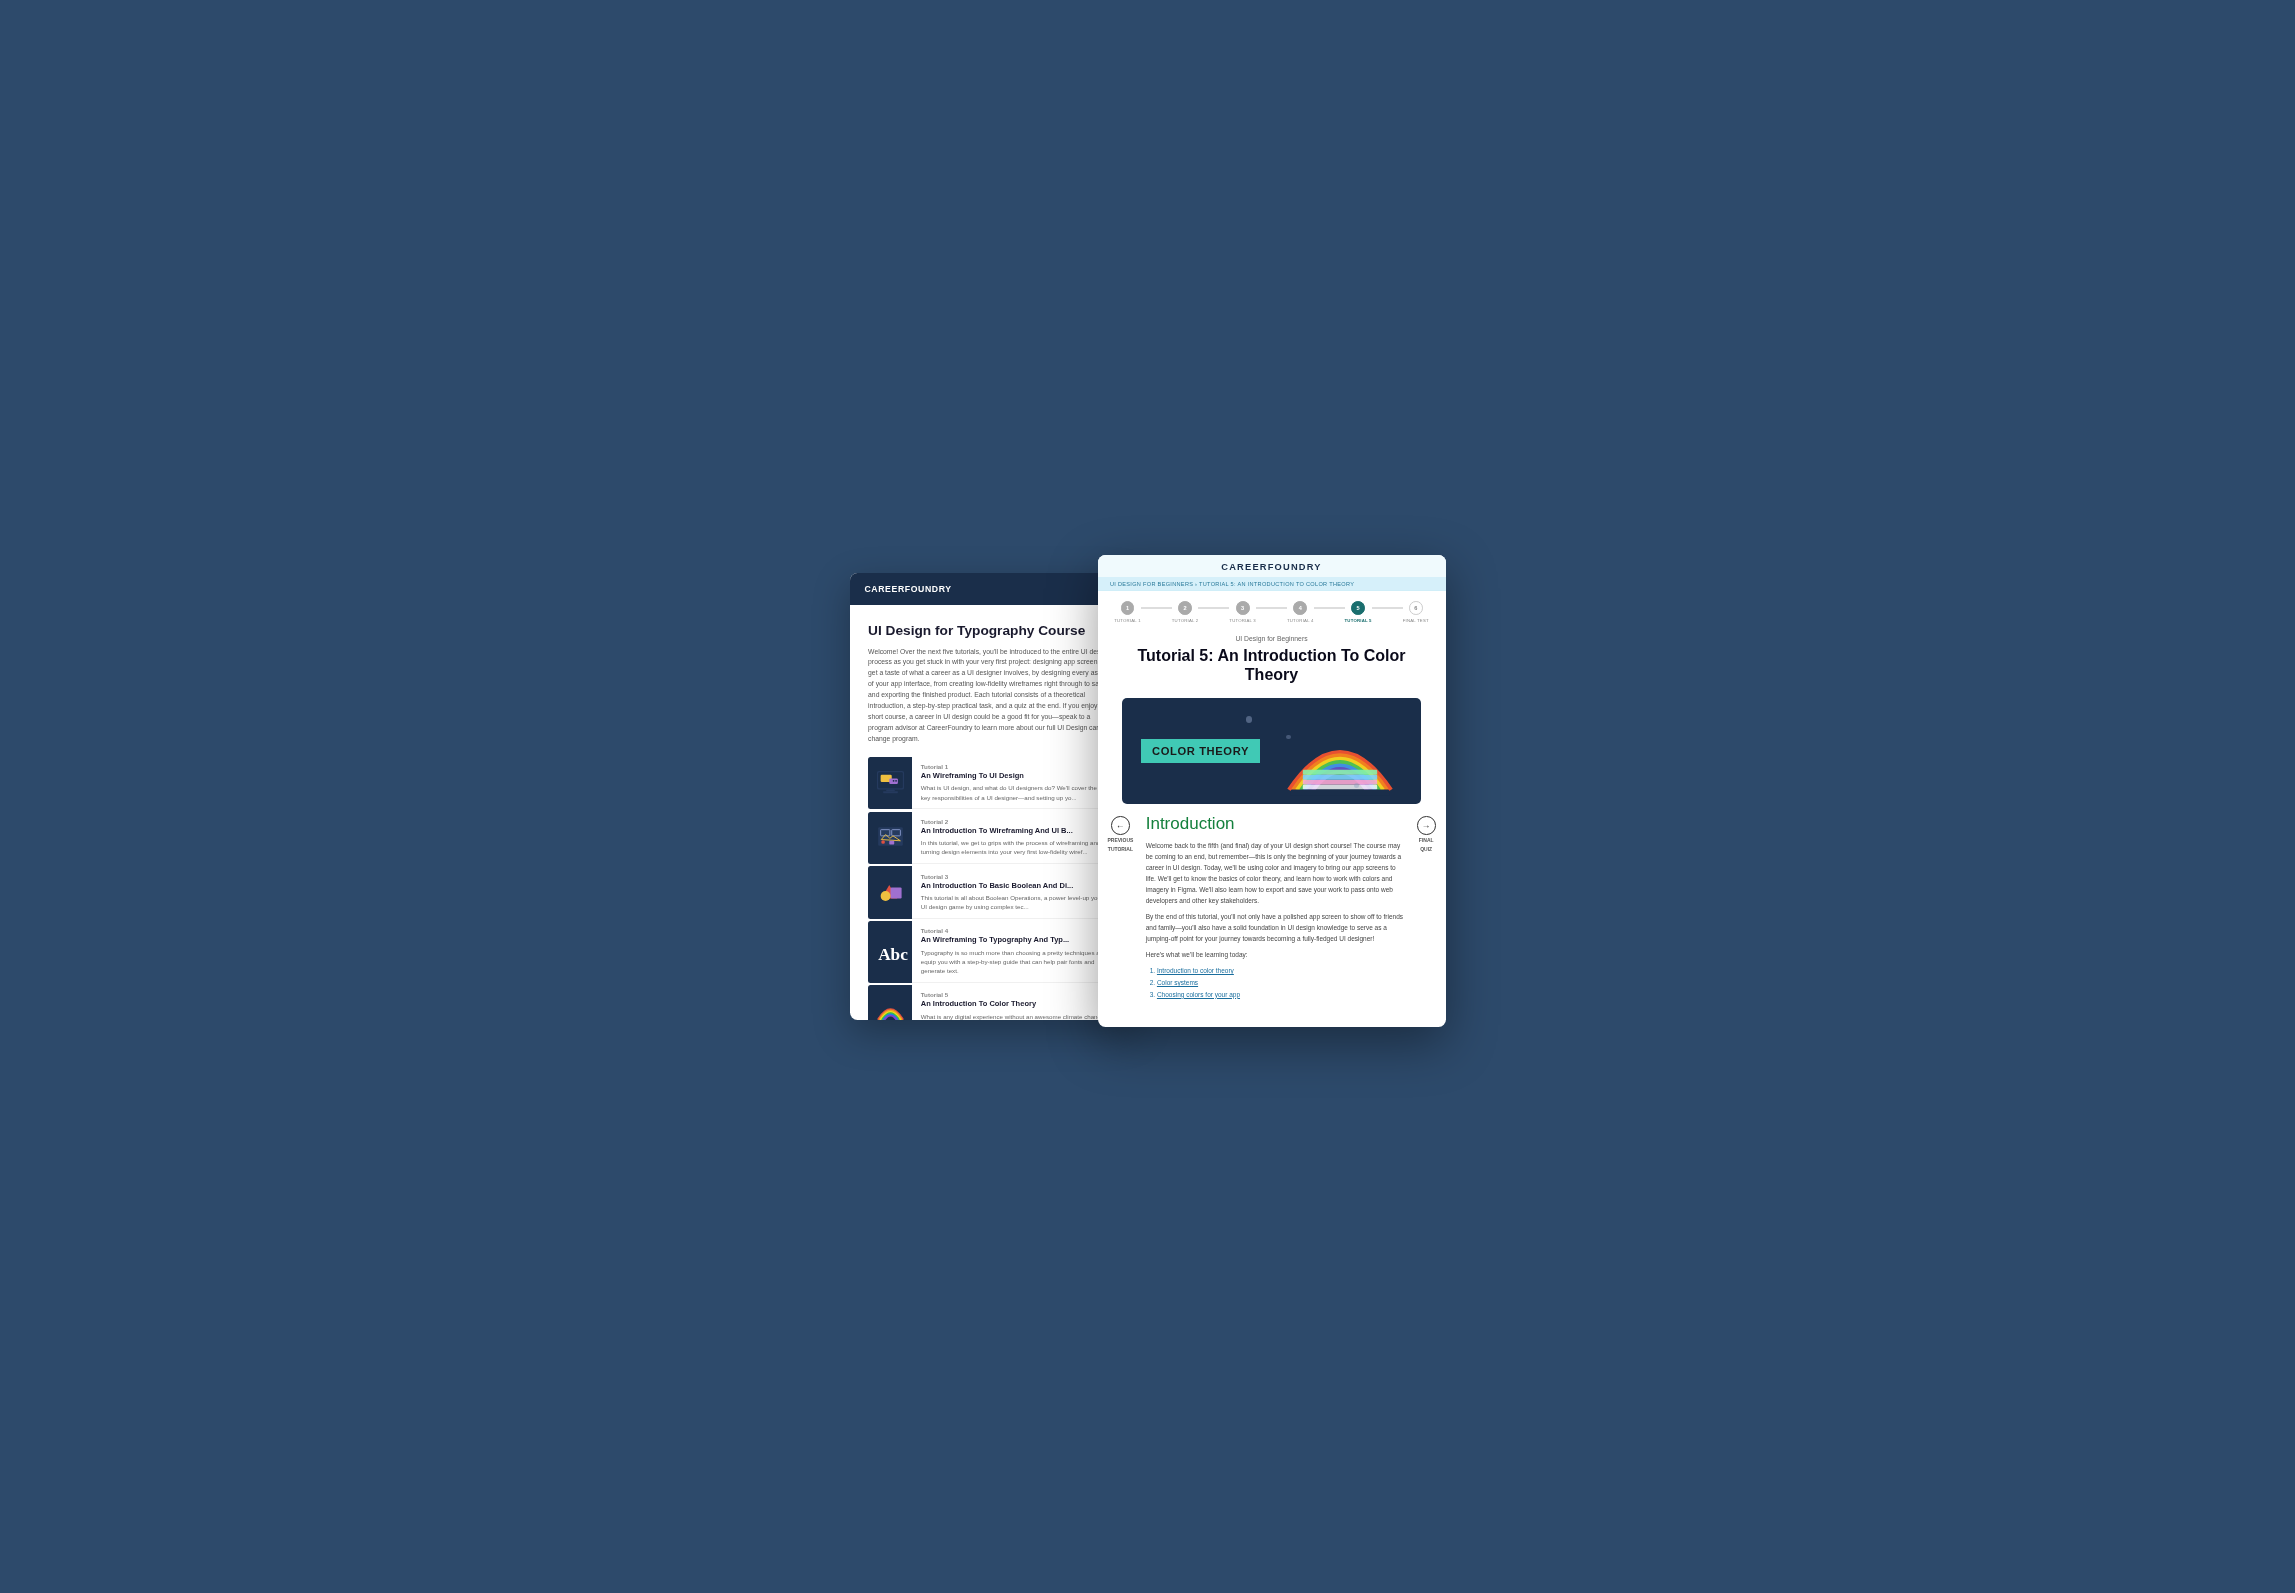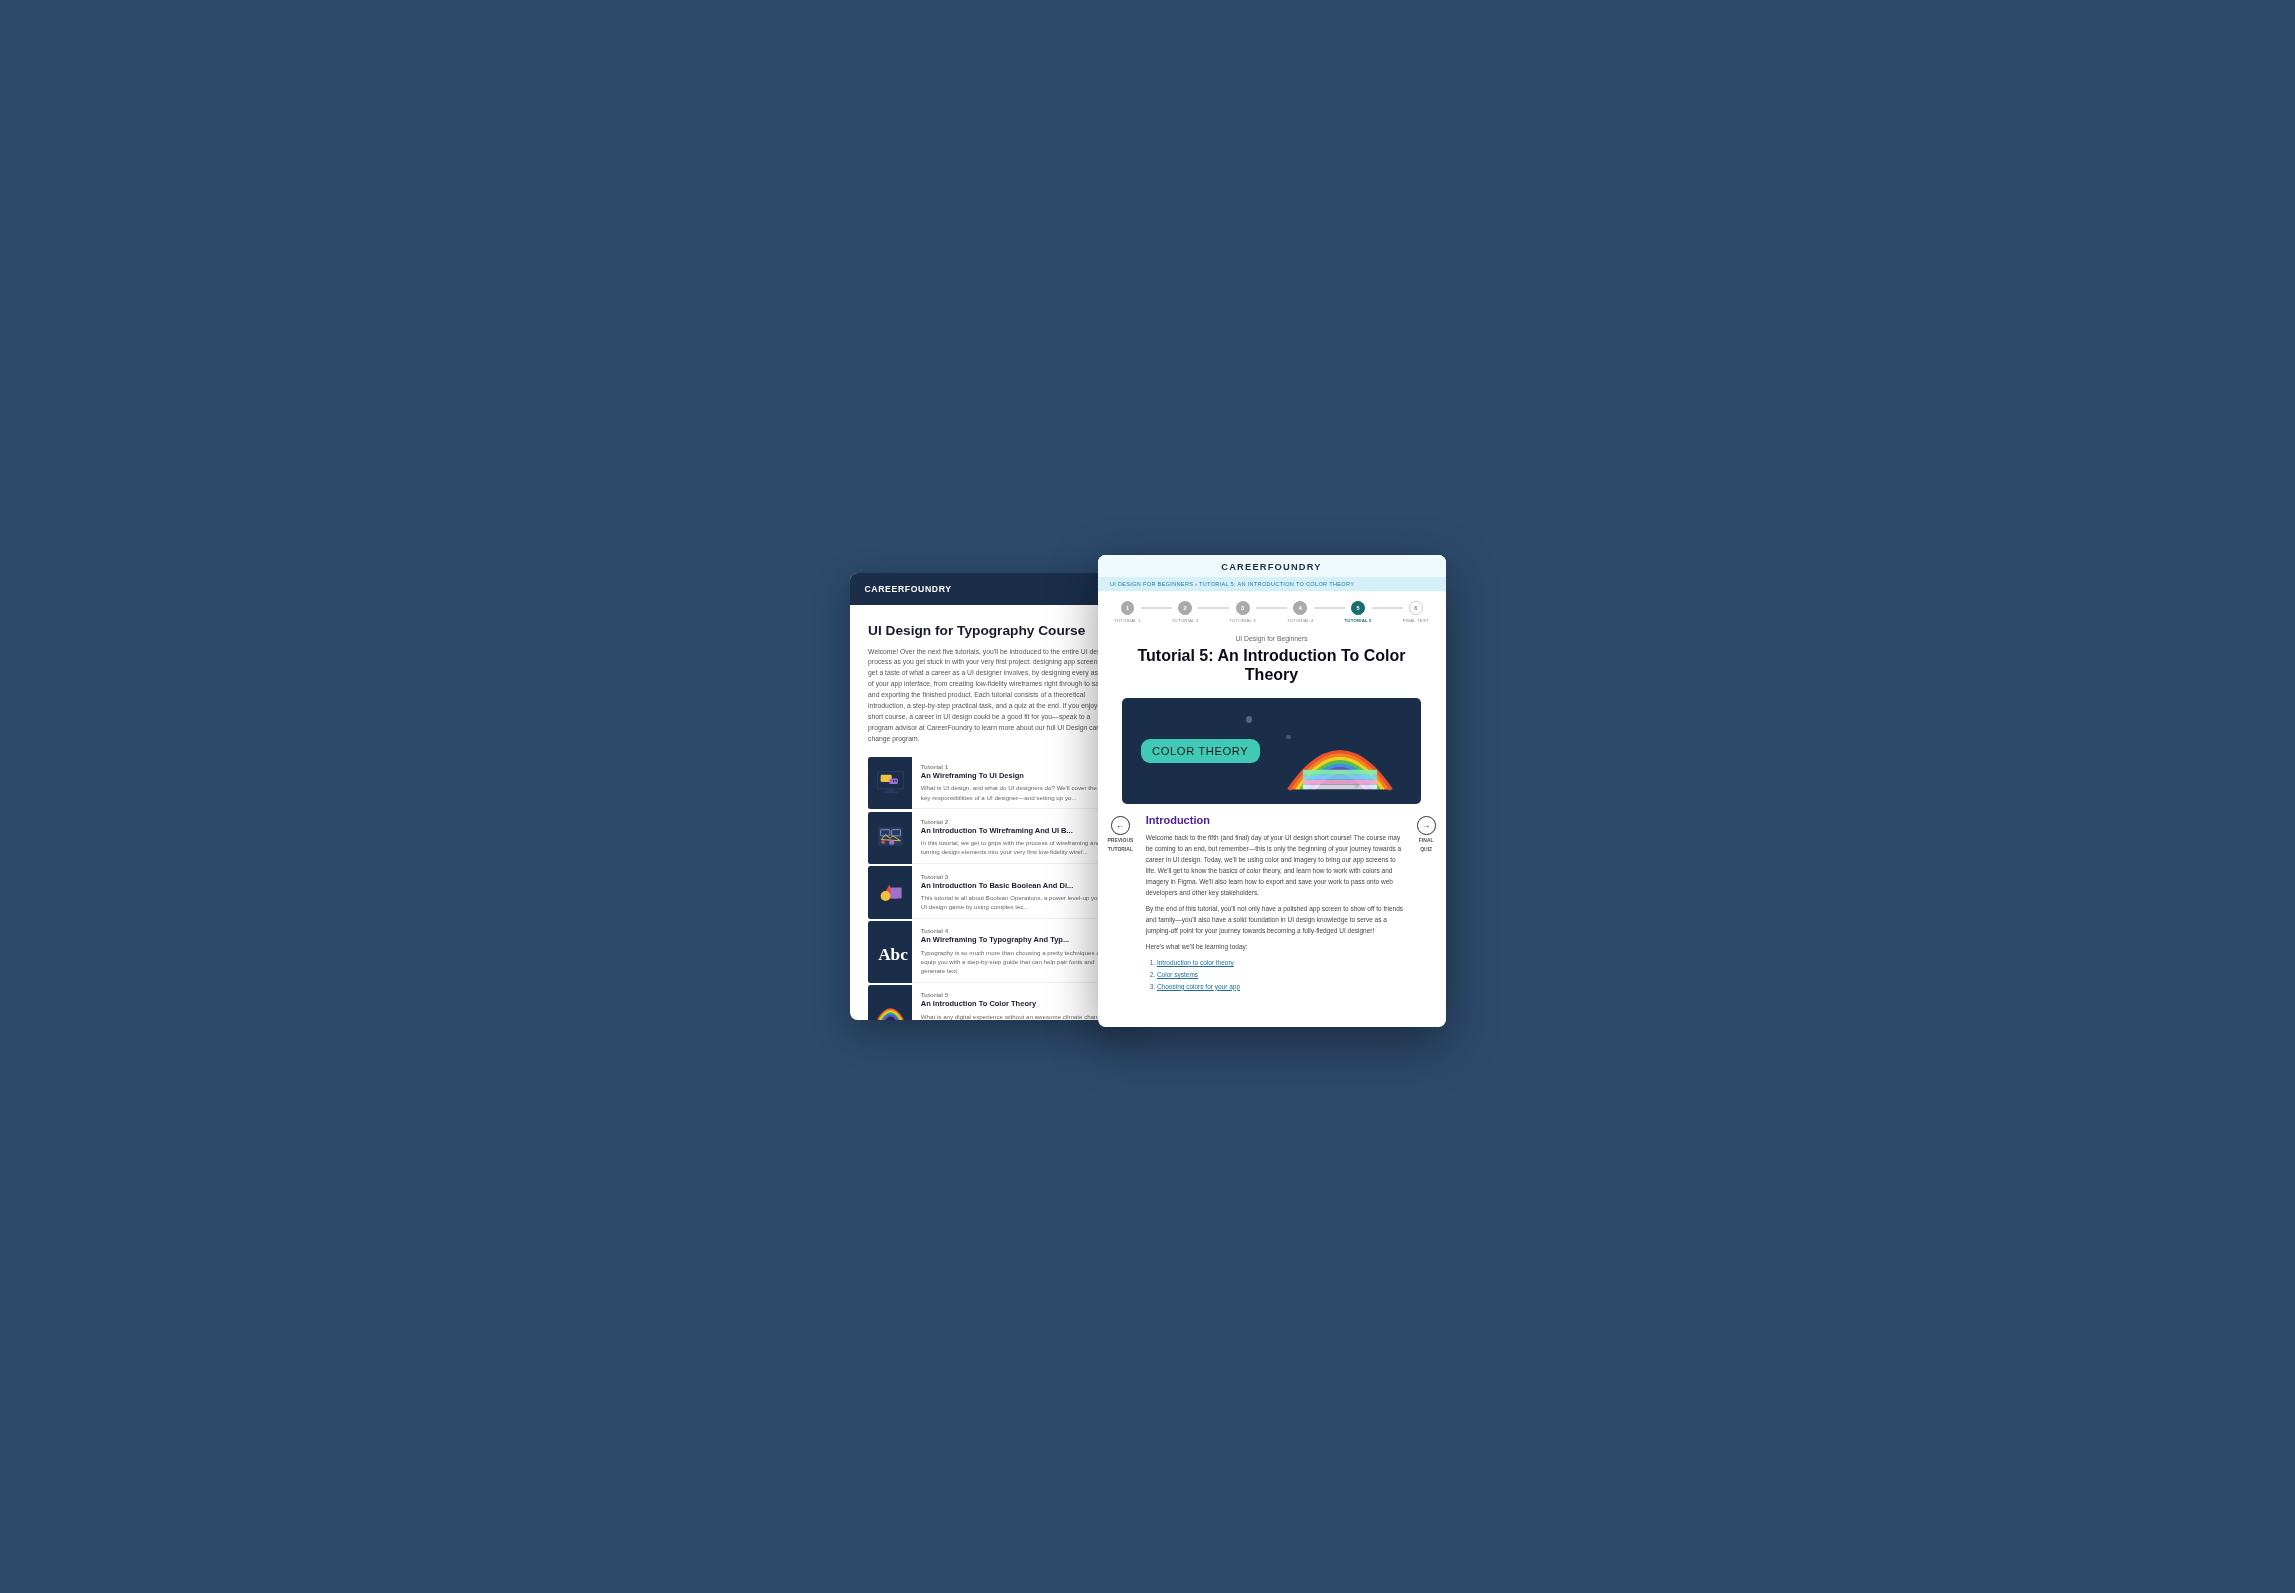--- a/index.html
+++ b/index.html
@@ -259,23 +259,23 @@
       display: flex;
       align-items: center;
       justify-content: space-between;
       padding: 0 18.6px;
     }
 
     .hero-text-badge {
       background: #40c9b5;
       color: #1a1a1a;
       font-size: 11.2px;
-      font-weight: 400;
+      font-weight: 700;
       padding: 6.2px 11.2px;
-      border-radius: 9px;
+      border-radius: 0;
       letter-spacing: 0.6px;
     }
 
     
     .dot {
       position: absolute;
       border-radius: 50%;
       background: #8899bb;
     }
 
@@ -285,23 +285,23 @@
       border-radius: 50%;
       border: 1.2px solid #333;
       display: flex;
       align-items: center;
       justify-content: center;
       font-size: 8.7px;
       color: #333;
     }
 
     .intro-heading {
-      font-size: 11px;
-      font-weight: 700;
-      color: #4c1d95;
+      font-size: 17px;
+      font-weight: 400;
+      color: #15803d;
       margin-bottom: 6.2px;
     }
 
     .intro-text {
       font-size: 6.5px;
       color: #444;
       line-height: 1.7;
       margin-bottom: 5px;
     }
 

